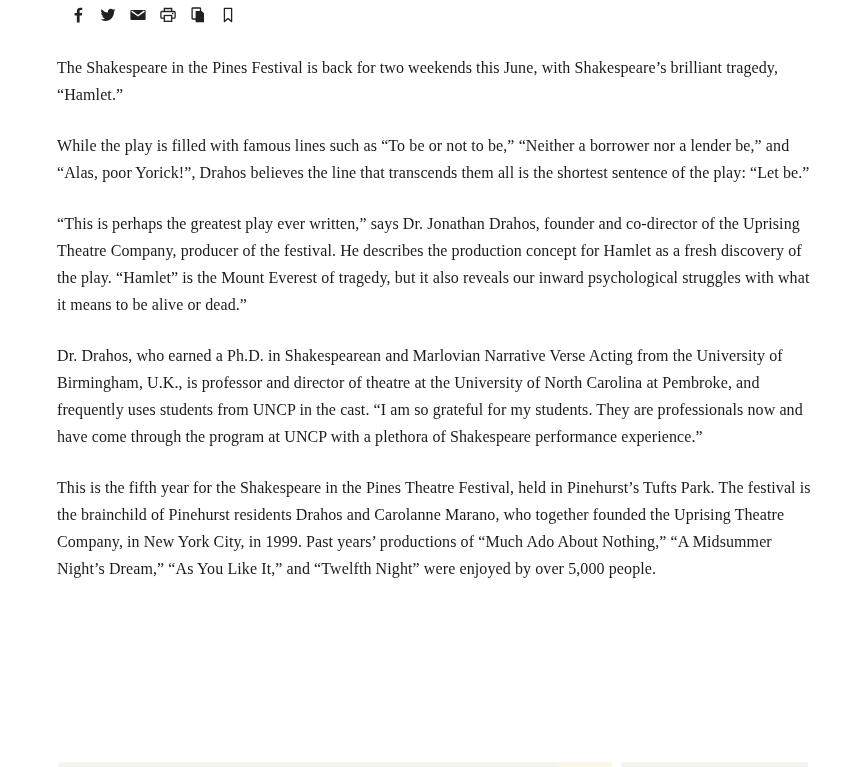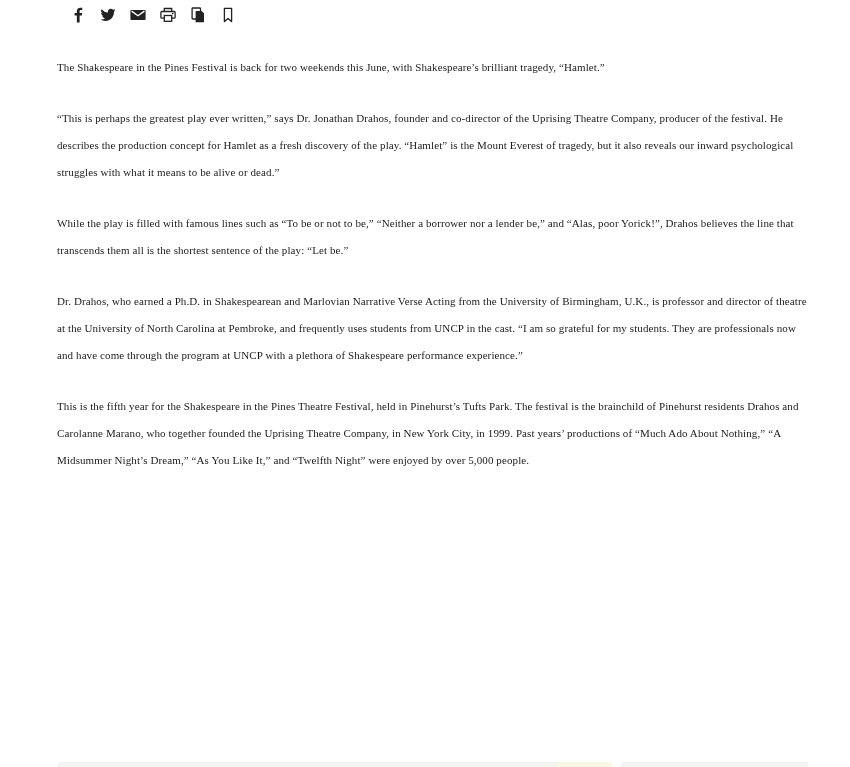--- a/index.html
+++ b/index.html
@@ -38,21 +38,21 @@
   .share-btn svg {
     width: 16px;
     height: 16px;
     display: block;
   }
   
   .article-body {
     width: 755px;
     margin: 28px 0 16px 57px;
     color: #1b1b1b;
-    font-size: 11px;
+    font-size: 16px;
     line-height: 27px;
     letter-spacing: 0.1px;
   }
   .article-body p {
     margin: 0 0 24px 0;
   }
   
   .next-section-preview {
     position: absolute;
     bottom: 0;
@@ -108,22 +108,22 @@
     </button>
     <button class="share-btn" aria-label="Bookmark">
       <svg viewBox="0 0 16 16">
         <path d="M4.4 1.3h7.2v13.3L8 11.4l-3.6 3.2z" fill="none" stroke="#212121" stroke-width="1.3" stroke-linejoin="round"></path>
       </svg>
     </button>
   </div>
 
   <div class="article-body">
     <p>The Shakespeare in the Pines Festival is back for two weekends this June, with Shakespeare’s brilliant tragedy, “Hamlet.”</p>
+    <p>While the play is filled with famous lines such as “To be or not to be,” “Neither a borrower nor a lender be,” and “Alas, poor Yorick!”, Drahos believes the line that transcends them all is the shortest sentence of the play: “Let be.”</p>
     <p>“This is perhaps the greatest play ever written,” says Dr. Jonathan Drahos, founder and co-director of the Uprising Theatre Company, producer of the festival. He describes the production concept for Hamlet as a fresh discovery of the play. “Hamlet” is the Mount Everest of tragedy, but it also reveals our inward psychological struggles with what it means to be alive or dead.”</p>
-    <p>While the play is filled with famous lines such as “To be or not to be,” “Neither a borrower nor a lender be,” and “Alas, poor Yorick!”, Drahos believes the line that transcends them all is the shortest sentence of the play: “Let be.”</p>
     <p>Dr. Drahos, who earned a Ph.D. in Shakespearean and Marlovian Narrative Verse Acting from the University of Birmingham, U.K., is professor and director of theatre at the University of North Carolina at Pembroke, and frequently uses students from UNCP in the cast. “I am so grateful for my students. They are professionals now and have come through the program at UNCP with a plethora of Shakespeare performance experience.”</p>
     <p>This is the fifth year for the Shakespeare in the Pines Theatre Festival, held in Pinehurst’s Tufts Park. The festival is the brainchild of Pinehurst residents Drahos and Carolanne Marano, who together founded the Uprising Theatre Company, in New York City, in 1999. Past years’ productions of “Much Ado About Nothing,” “A Midsummer Night’s Dream,” “As You Like It,” and “Twelfth Night” were enjoyed by over 5,000 people.</p>
   </div>
 
   <div class="next-section-preview">
     <div class="strip-seg strip-gray-left"></div>
     <div class="strip-seg strip-cream"></div>
     <div class="strip-seg strip-gap"></div>
     <div class="strip-seg strip-gray-right"></div>
   </div>

